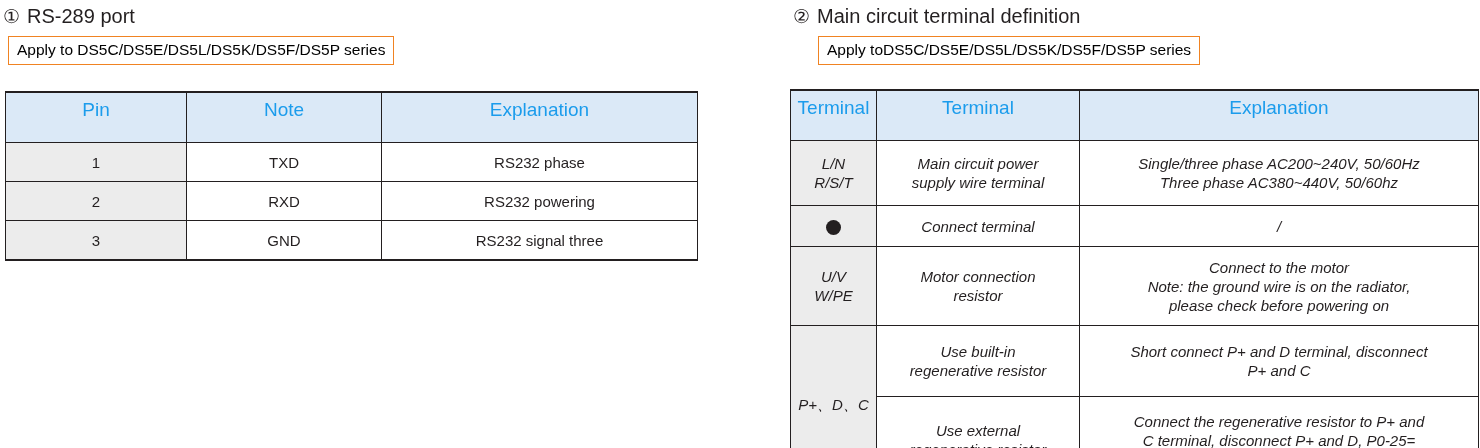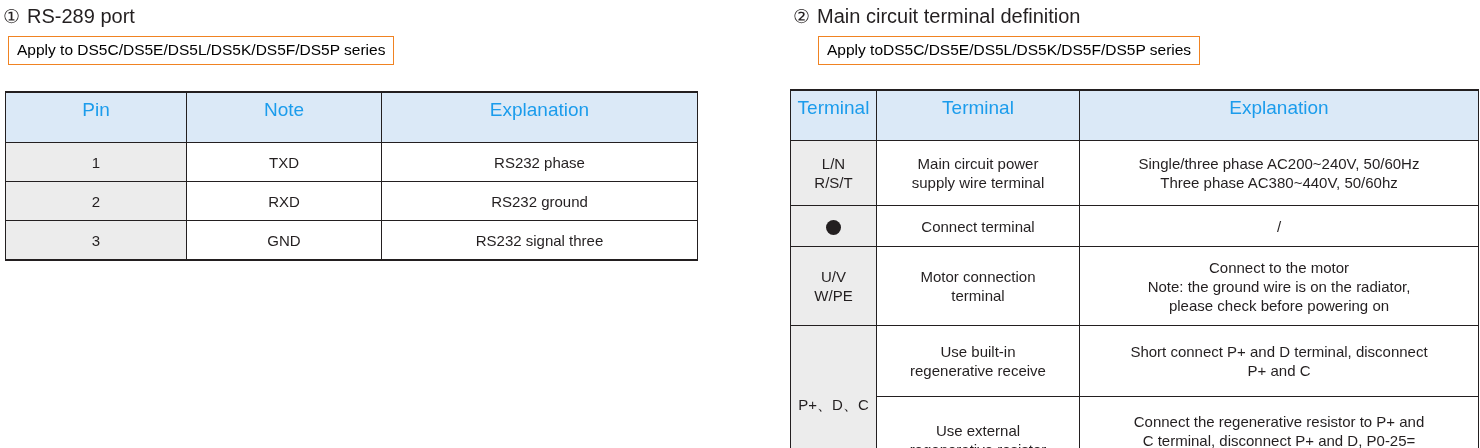--- a/index.html
+++ b/index.html
@@ -111,21 +111,21 @@
   
   .table2 {
     position: absolute;
     left: 790px;
     top: 89px;
     width: 688px;
   }
   .table2 col.c1 { width: 86px; }
   .table2 col.c2 { width: 203px; }
   .table2 col.c3 { width: 399px; }
-  .table2 td { font-size: 15px; }
+  .table2 td { font-size: 15px; font-style: italic; }
   .table2 thead th { font-size: 17px; }
 
   .dot {
     display: inline-block;
     width: 15px;
     height: 15px;
     border-radius: 50%;
     background: #231f20;
     vertical-align: middle;
   }
@@ -163,21 +163,21 @@
     </thead>
     <tbody>
       <tr>
         <td class="shade">1</td>
         <td>TXD</td>
         <td>RS232 phase</td>
       </tr>
       <tr>
         <td class="shade">2</td>
         <td>RXD</td>
-        <td>RS232 ground</td>
+        <td>RS232 powering</td>
       </tr>
       <tr>
         <td class="shade">3</td>
         <td>GND</td>
         <td>RS232 signal three</td>
       </tr>
     </tbody>
   </table>
 
   <div class="section section--right">
@@ -221,30 +221,30 @@
           <span class="dot"></span>
         </td>
         <td class="cell-lines">Connect terminal</td>
         <td class="cell-lines">/</td>
       </tr>
 
       <tr>
         <td class="shade cell-lines" style="height:70px;">U/V
 W/PE</td>
         <td class="cell-lines">Motor connection
-terminal</td>
+resistor</td>
         <td class="cell-lines">Connect to the motor
 Note: the ground wire is on the radiator,
 please check before powering on</td>
       </tr>
 
       <tr>
         <td class="shade cell-lines" rowspan="2">P+、D、C</td>
         <td class="cell-lines" style="height:62px;">Use built-in
-regenerative receive</td>
+regenerative resistor</td>
         <td class="cell-lines">Short connect P+ and D terminal, disconnect
 P+ and C</td>
       </tr>
 
       <tr>
         <td class="cell-lines" style="height:78px;">Use external
 regenerative resistor</td>
         <td class="cell-lines">Connect the regenerative resistor to P+ and
 C terminal, disconnect P+ and D, P0-25=
 power value, P0-26=resistor value</td>

